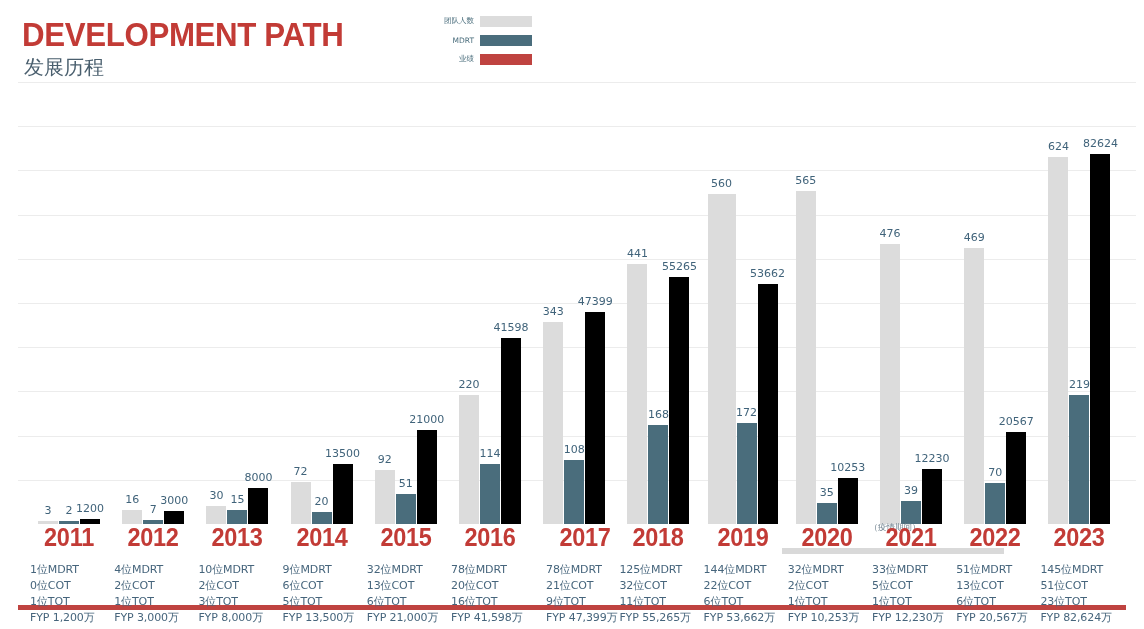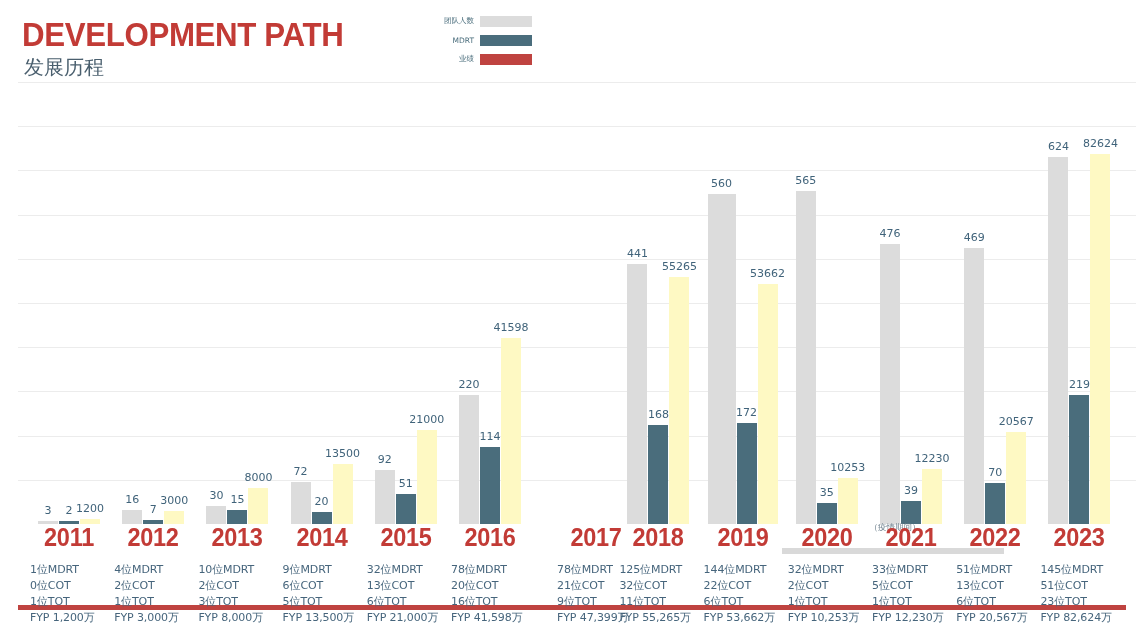--- a/index.html
+++ b/index.html
@@ -54,21 +54,21 @@
     background: #bf4340;
   }
 
   .groups { position: absolute; left: 0; top: 0; width: 1144px; height: 438px; }
   .group { position: absolute; bottom: 0; width: 78px; height: 438px; }
   .bars { position: absolute; bottom: 0; left: 0; width: 78px; height: 438px;
           display: flex; align-items: flex-end; justify-content: center; gap: 1px; }
   .bar { position: relative; width: 20px; }
   .bar.team { background: #dcdcdc; }
   .bar.mdrt { background: #4a6d7c; }
-  .bar.perf { background: #fef9c3; }
+  .bar.perf { background: #000000; }
   .bar .vlabel {
     position: absolute; left: 50%; transform: translateX(-50%);
     top: -16px;
     font-family: "DejaVu Sans", sans-serif;
     font-size: 11px; color: #40637a; white-space: nowrap; line-height: 1;
   }
 
   
   .xaxis { position: absolute; left: 0; top: 524px; width: 1144px; height: 105px; }
   .covid-bar {
@@ -197,25 +197,38 @@
             <div class="bar perf" style="height: 94.0435px;">
               <span class="vlabel">21000</span>
             </div>
           </div>
         </div>
         <div class="group" style="left: 451px;">
           <div class="bars">
             <div class="bar team" style="height: 129.486px;">
               <span class="vlabel">220</span>
             </div>
-            <div class="bar mdrt" style="height: 77px;">
+            <div class="bar mdrt" style="height: 60px;">
               <span class="vlabel">114</span>
             </div>
             <div class="bar perf" style="height: 186.287px;">
               <span class="vlabel">41598</span>
+            </div>
+          </div>
+        </div>
+        <div class="group" style="left: 535.2px;">
+          <div class="bars">
+            <div class="bar team" style="height: 201.88px;">
+              <span class="vlabel">343</span>
+            </div>
+            <div class="bar mdrt" style="height: 63.5657px;">
+              <span class="vlabel">108</span>
+            </div>
+            <div class="bar perf" style="height: 212.265px;">
+              <span class="vlabel">47399</span>
             </div>
           </div>
         </div>
         <div class="group" style="left: 619.4px;">
           <div class="bars">
             <div class="bar team" style="height: 259.56px;">
               <span class="vlabel">441</span>
             </div>
             <div class="bar mdrt" style="height: 98.88px;">
               <span class="vlabel">168</span>
@@ -344,21 +357,21 @@
       </div>
       <div class="xcol" style="left: 435px;">
         <div class="year">2016</div>
         <div class="details">
           <div>78位MDRT</div>
           <div>20位COT</div>
           <div>16位TOT</div>
           <div>FYP 41,598万</div>
         </div>
       </div>
-      <div class="xcol" style="left: 541px;">
+      <div class="xcol" style="left: 530px;">
         <div class="year">2017</div>
         <div class="details">
           <div>78位MDRT</div>
           <div>21位COT</div>
           <div>9位TOT</div>
           <div>FYP 47,399万</div>
         </div>
       </div>
       <div class="xcol" style="left: 603.4px;">
         <div class="year">2018</div>

